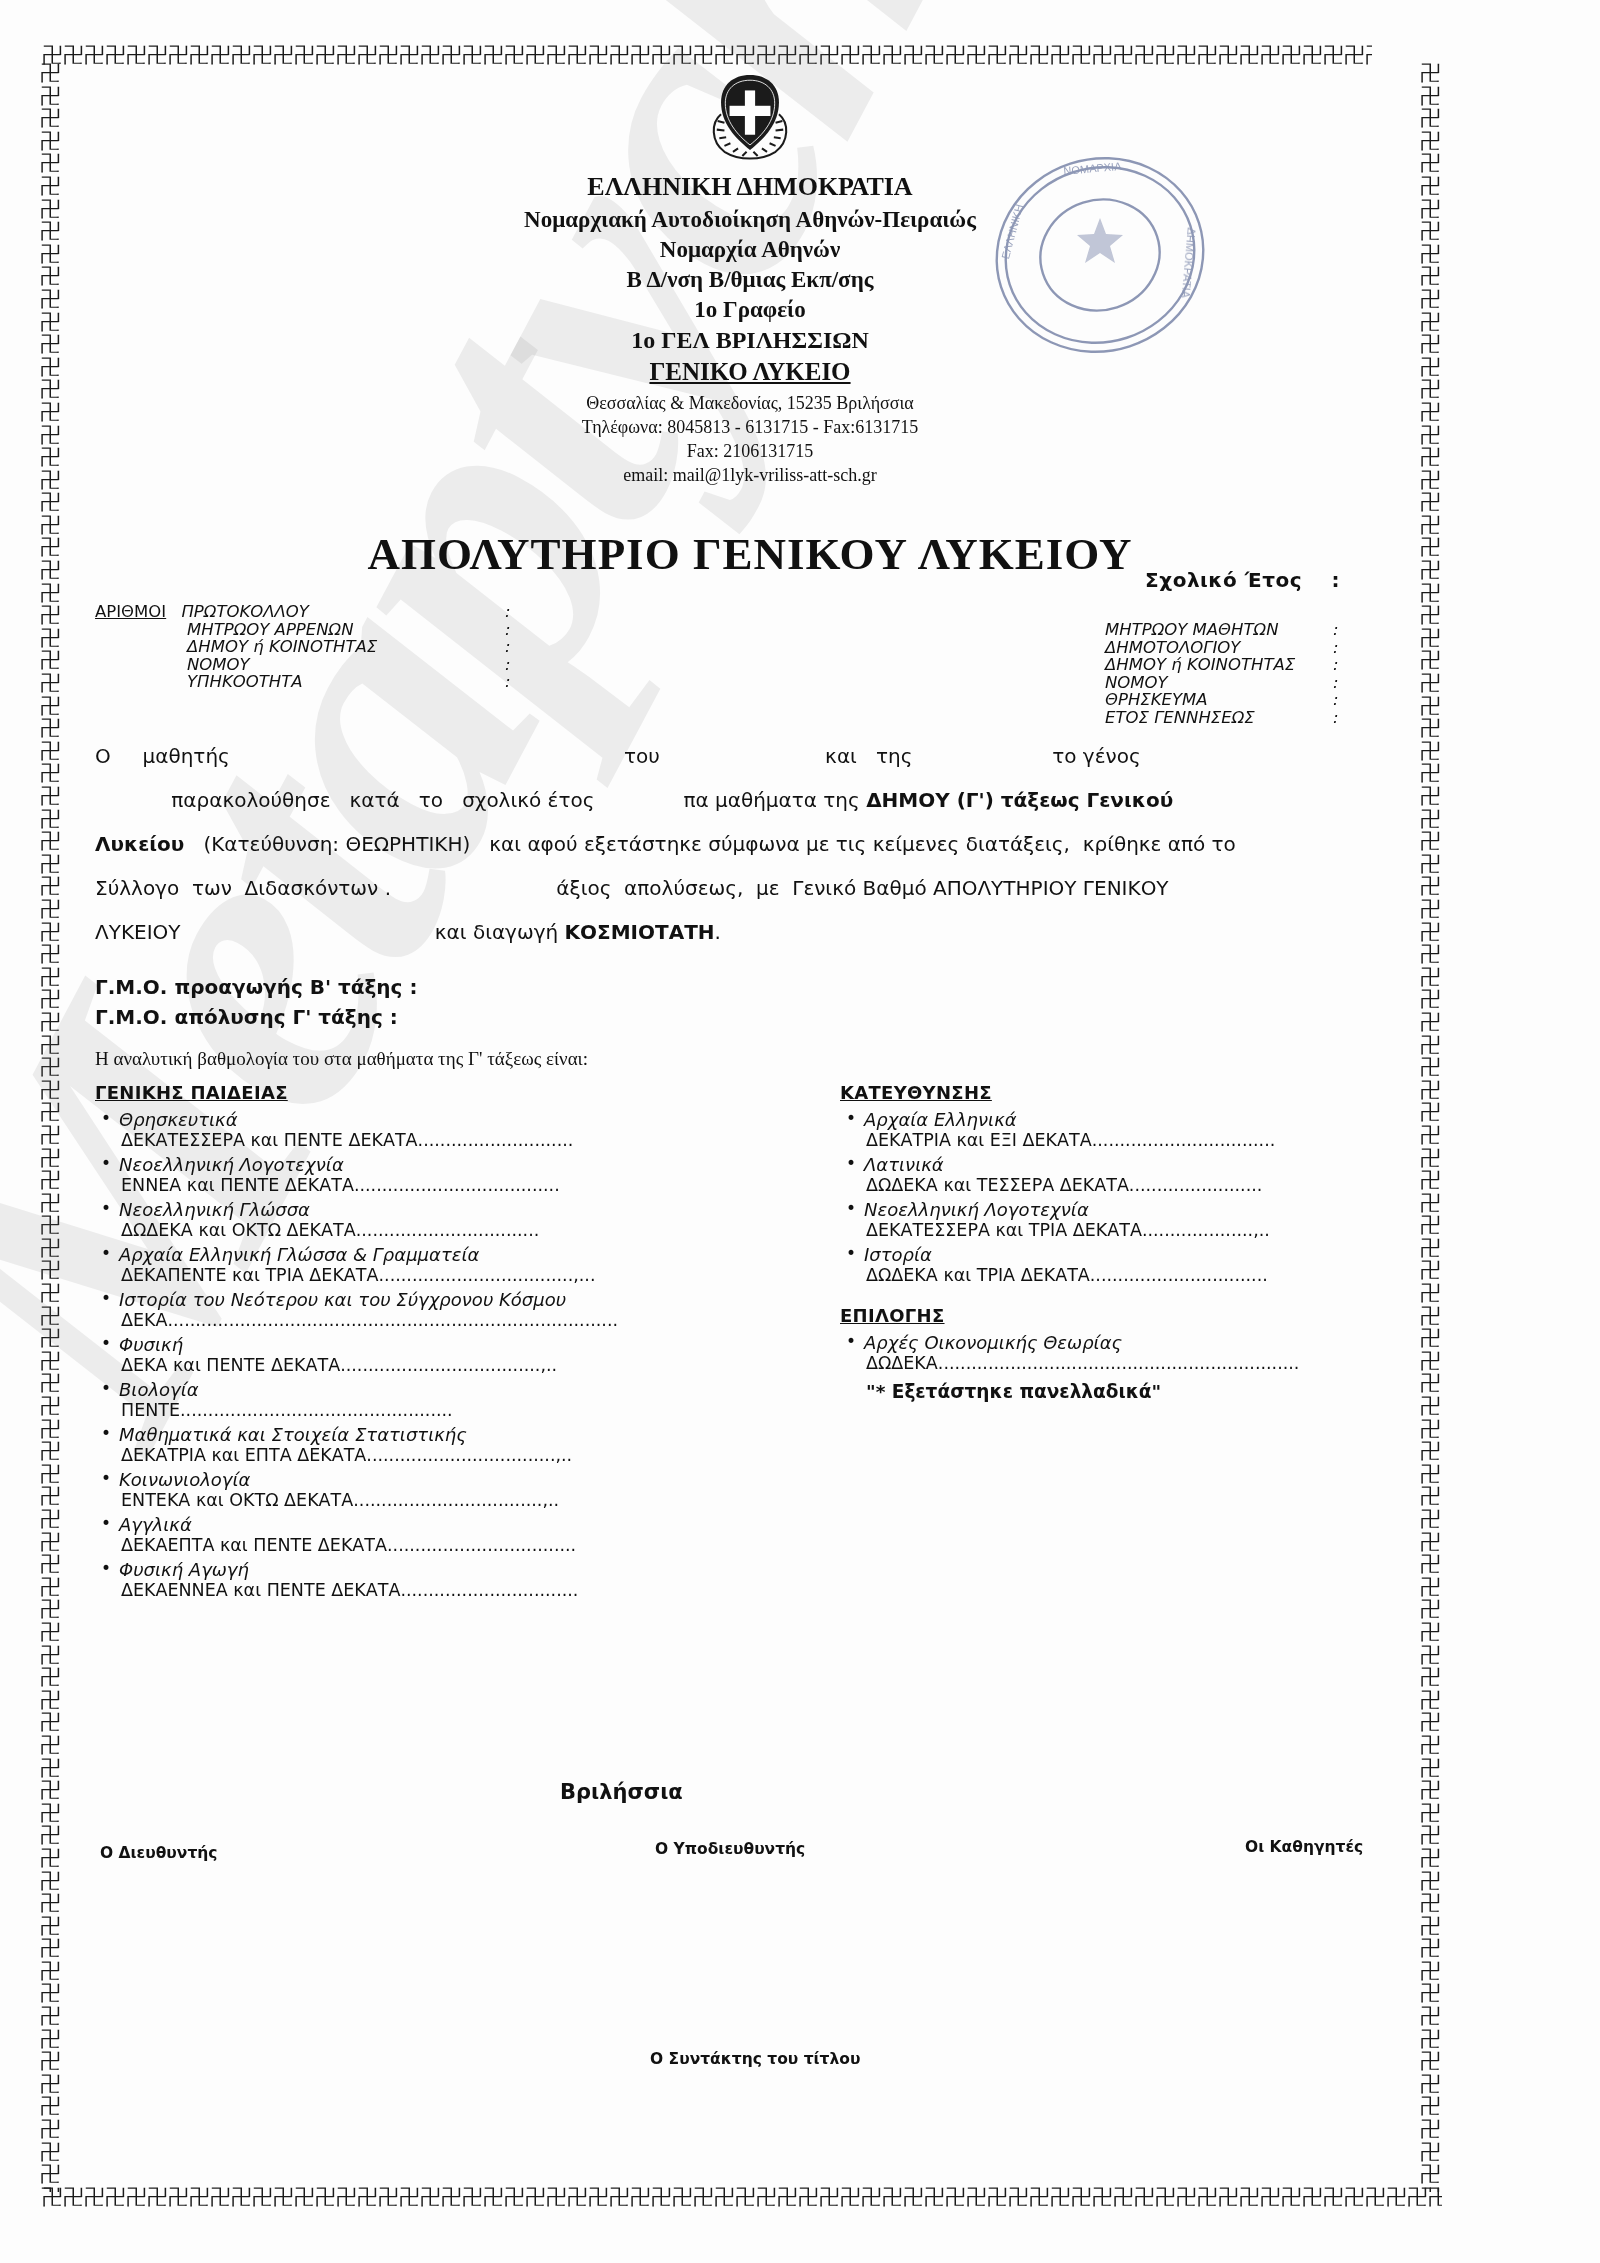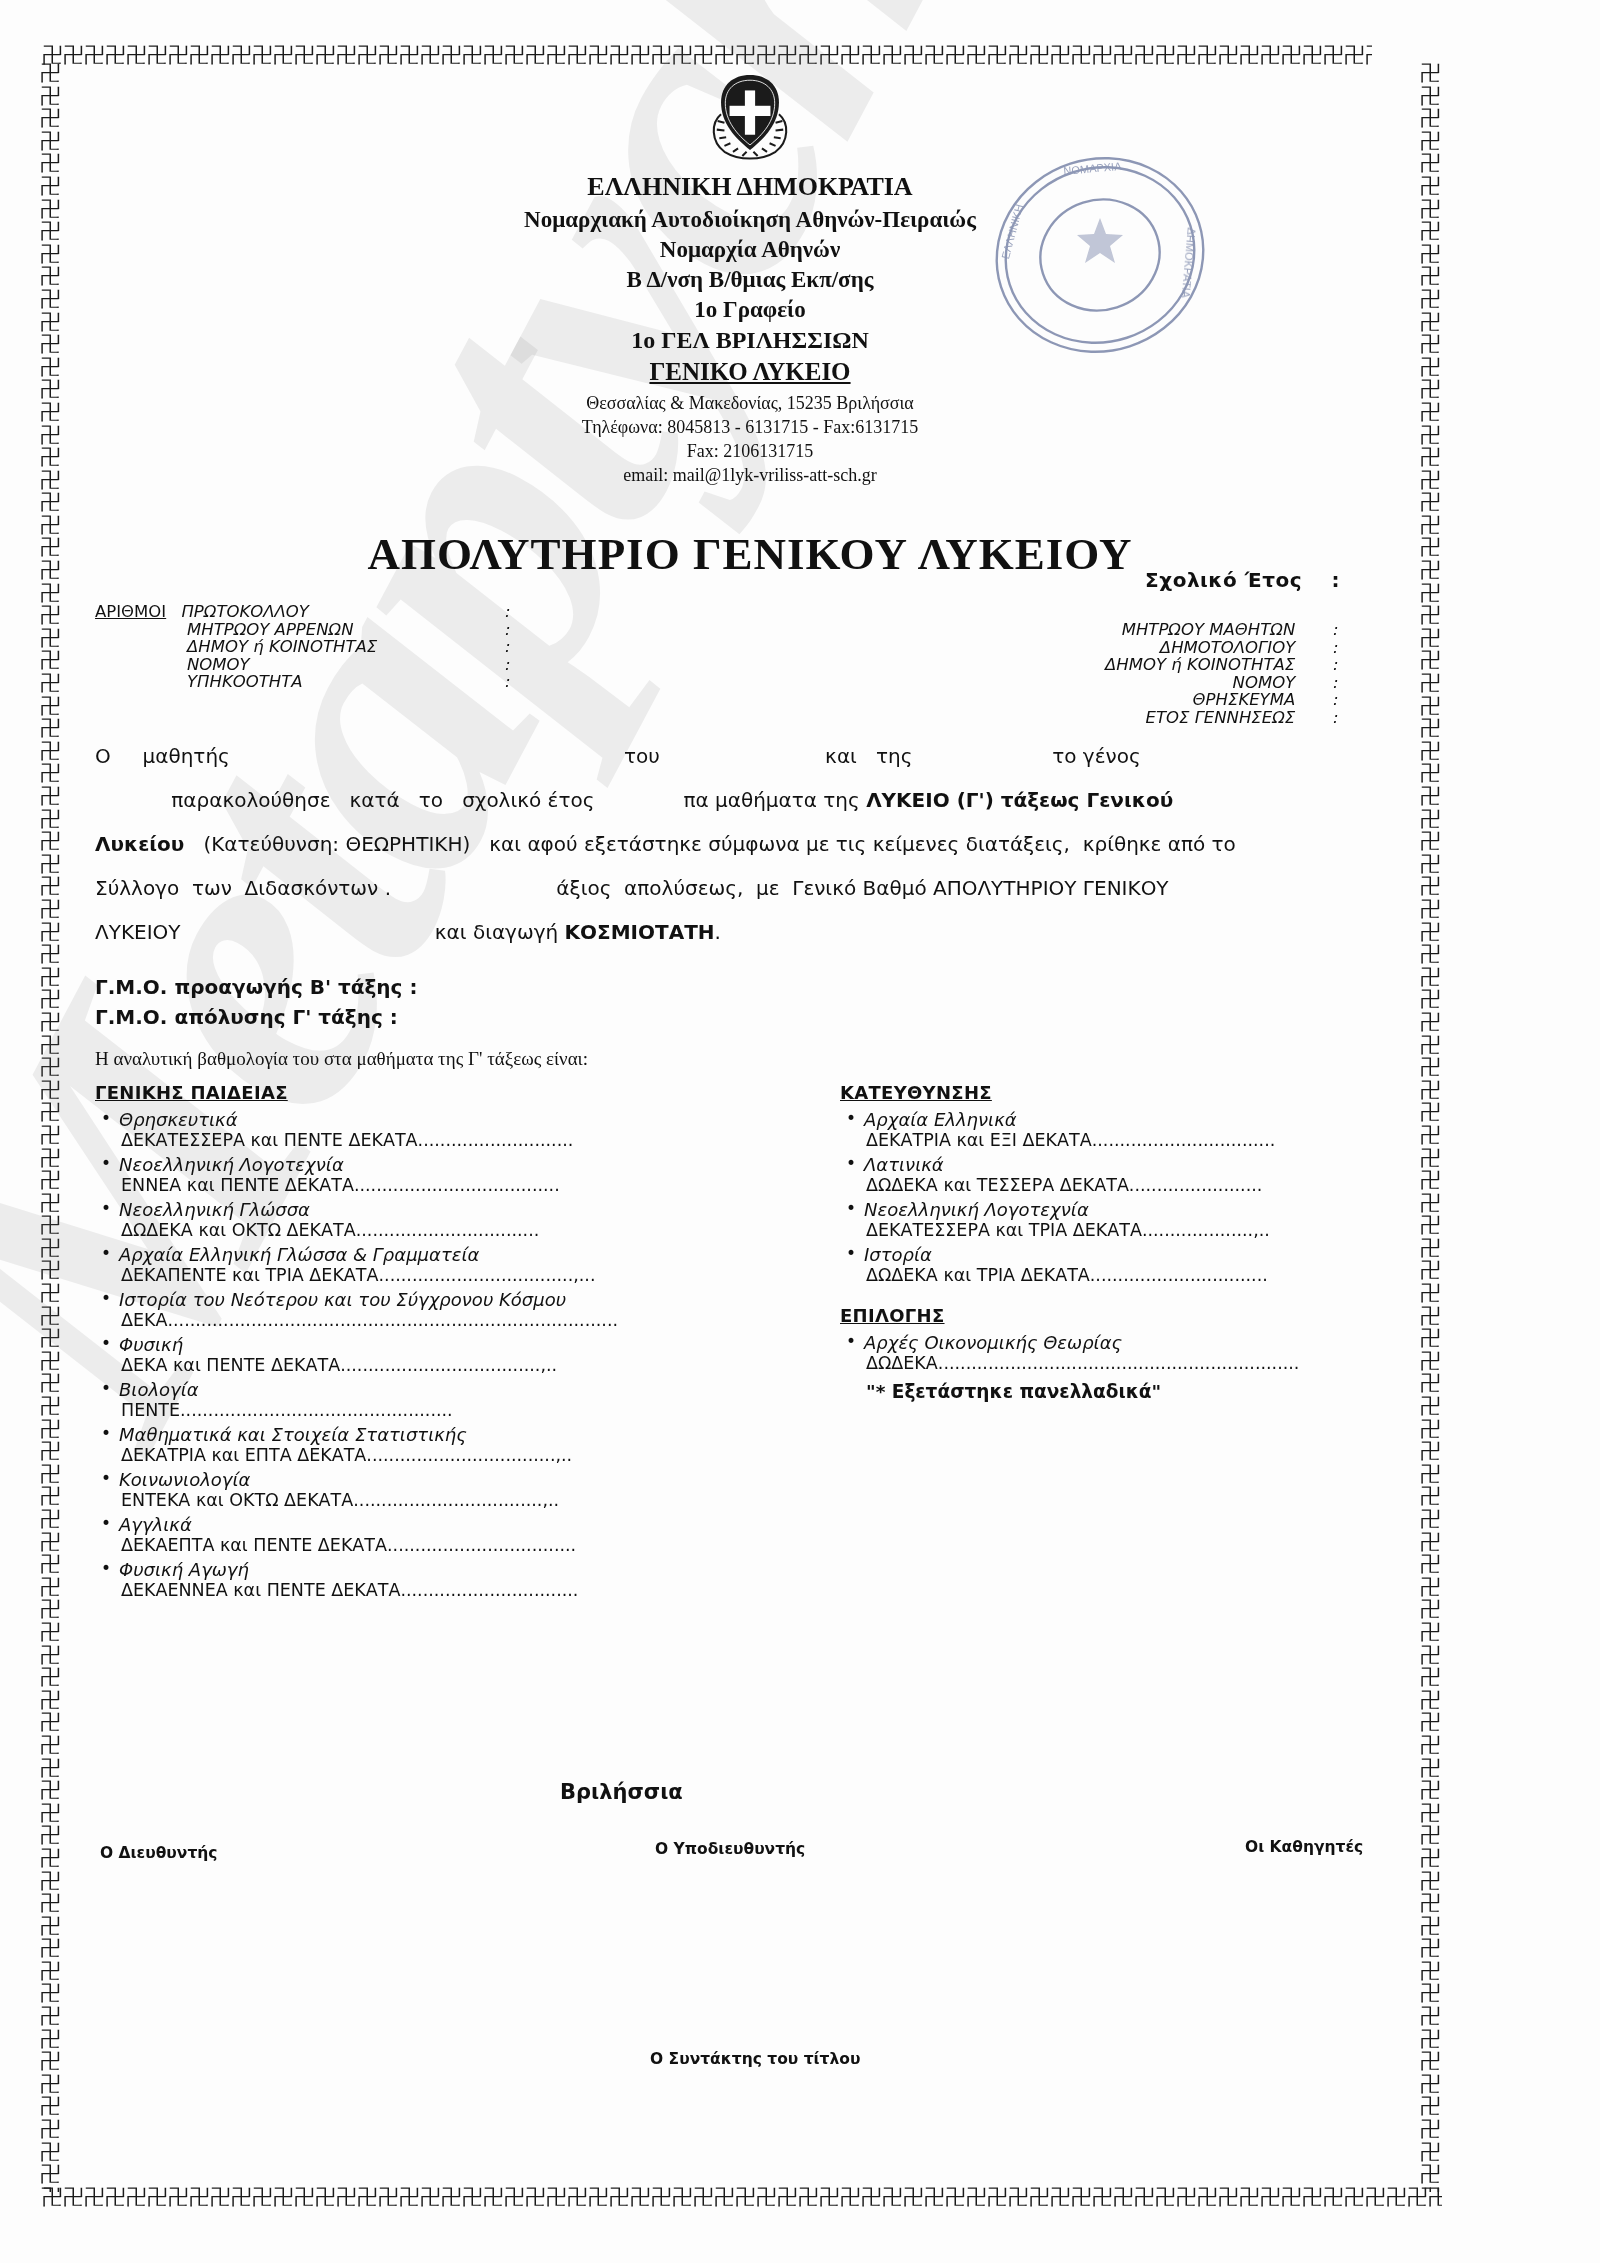--- a/index.html
+++ b/index.html
@@ -156,21 +156,21 @@
   }
   .num-col { position: absolute; font-size: 16.5px; font-style: italic; }
   .num-col .row { height: 17.5px; white-space: nowrap; }
   #num-left { left: 0px; top: 0px; }
   #num-left-title {
     font-style: normal;
     font-weight: normal;
     text-decoration: underline;
     font-size: 16.5px;
   }
-  #num-right { left: 1010px; top: 18px; text-align: right; }
+  #num-right { left: 1010px; top: 18px; }
   .colon-l { position: absolute; left: 410px; }
   .colon-r { position: absolute; left: 228px; }
 
   
   #body-text {
     margin-top: 12px;
     font-family: "DejaVu Sans", sans-serif;
     font-size: 20px;
     line-height: 44px;
     color: #111;
@@ -369,21 +369,21 @@
         </div>
         <div class="row">
           <span>ΕΤΟΣ ΓΕΝΝΗΣΕΩΣ</span>
           <span class="colon-r">:</span>
         </div>
       </div>
     </div>
 
     <div id="body-text">
       <span class="ln">Ο     μαθητής                                                              του                          και   της                      το γένος</span>
-      <span class="ln"><span>            παρακολούθησε   κατά   το   σχολικό έτος              πα μαθήματα της </span><span class="b">ΛΥΚΕΙΟ (Γ') τάξεως Γενικού</span></span>
+      <span class="ln"><span>            παρακολούθησε   κατά   το   σχολικό έτος              πα μαθήματα της </span><span class="b">ΔΗΜΟΥ (Γ') τάξεως Γενικού</span></span>
       <span class="ln"><span class="b">Λυκείου</span><span>   (Κατεύθυνση: ΘΕΩΡΗΤΙΚΗ)   και αφού εξετάστηκε σύμφωνα με τις κείμενες διατάξεις,  κρίθηκε από το</span></span>
       <span class="ln">Σύλλογο  των  Διδασκόντων .                          άξιος  απολύσεως,  με  Γενικό Βαθμό ΑΠΟΛΥΤΗΡΙΟΥ ΓΕΝΙΚΟΥ</span>
       <span class="ln"><span>ΛΥΚΕΙΟΥ                                        και διαγωγή </span><span class="b">ΚΟΣΜΙΟΤΑΤΗ</span><span>.</span></span>
     </div>
 
     <div id="gmo">
       <div>
         <span>Γ.Μ.Ο. προαγωγής Β' τάξης :</span>
         <span></span>
       </div>

